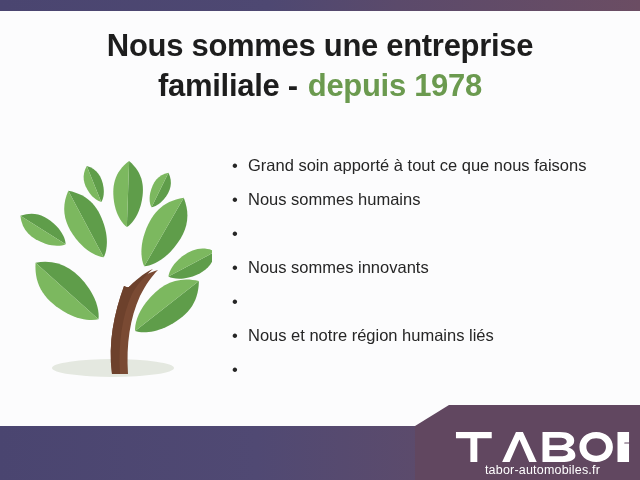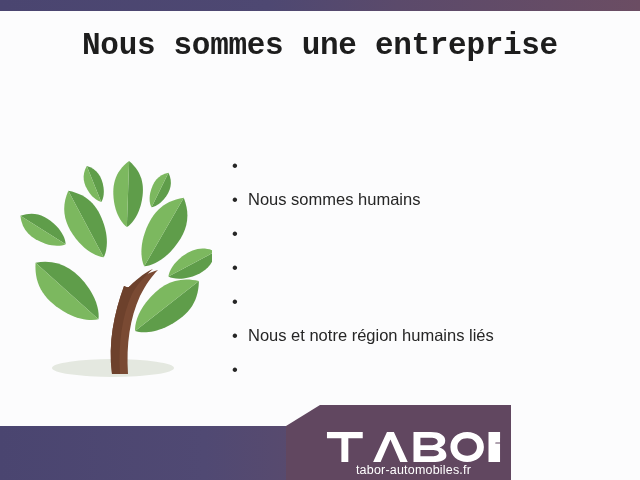--- a/index.html
+++ b/index.html
@@ -40,21 +40,20 @@
     width: 640px;
     text-align: center;
     line-height: 1.28;
   }
   .title-line {
     font-size: 31px;
     font-weight: bold;
     color: #1d1d1d;
     letter-spacing: -0.3px;
     white-space: nowrap;
-    font-family: Liberation Mono, monospace;
   }
   .title-accent {
     color: #6b9a4f;
     margin-left: 10px;
   }
 
   
   .bullets {
     position: absolute;
     top: 148px;
@@ -89,21 +88,21 @@
     top: 146px;
     width: 200px;
     height: 240px;
   }
 
   
   .footer {
     position: absolute;
     left: 0;
     top: 426px;
-    width: 511px;
+    width: 640px;
     height: 54px;
   }
   .footer-bg {
     position: absolute;
     inset: 0;
     background: linear-gradient(90deg, #4a4570 0%, #504973 40%, #5d4b6b 68%, #6b4d63 100%);
   }
   .footer-panel {
     position: absolute;
     right: 0;
@@ -135,20 +134,23 @@
 </style>
 </head>
 <body>
 
 <div class="slide">
 
   <div class="top-bar"></div>
 
   <div class="title-block">
     <div class="title-line">Nous sommes une entreprise</div>
+    <div class="title-line">
+      <span>familiale -</span><span class="title-accent">depuis 1978</span>
+    </div>
   </div>
 
   <div class="tree">
     <svg viewBox="0 0 200 240" width="200" height="240" xmlns="http://www.w3.org/2000/svg">
       <defs>
 
         <g id="leafShape">
           <path d="M0,-46 C20,-30 24,-10 18,16 C14,32 6,42 0,46 Z" fill="#5f9d4a"></path>
           <path d="M0,-46 C-20,-30 -24,-10 -18,16 C-14,32 -6,42 0,46 Z" fill="#7cb85f"></path>
         </g>
@@ -187,30 +189,32 @@
       </g>
       <g>
         <use href="#leafShape" transform="translate(155,160) rotate(52) scale(0.88)"></use>
       </g>
     </svg>
   </div>
 
   <ul class="bullets">
     <li class="bullet-item">
       <span class="bullet-dot">•</span>
+      <span>Grand soin apporté à tout ce que nous faisons</span>
     </li>
     <li class="bullet-item">
       <span class="bullet-dot">•</span>
       <span>Nous sommes humains</span>
     </li>
     <li class="bullet-item">
       <span class="bullet-dot">•</span>
     </li>
     <li class="bullet-item">
       <span class="bullet-dot">•</span>
+      <span>Nous sommes innovants</span>
     </li>
     <li class="bullet-item">
       <span class="bullet-dot">•</span>
     </li>
     <li class="bullet-item">
       <span class="bullet-dot">•</span>
       <span>Nous et notre région humains liés</span>
     </li>
     <li class="bullet-item">
       <span class="bullet-dot">•</span>

